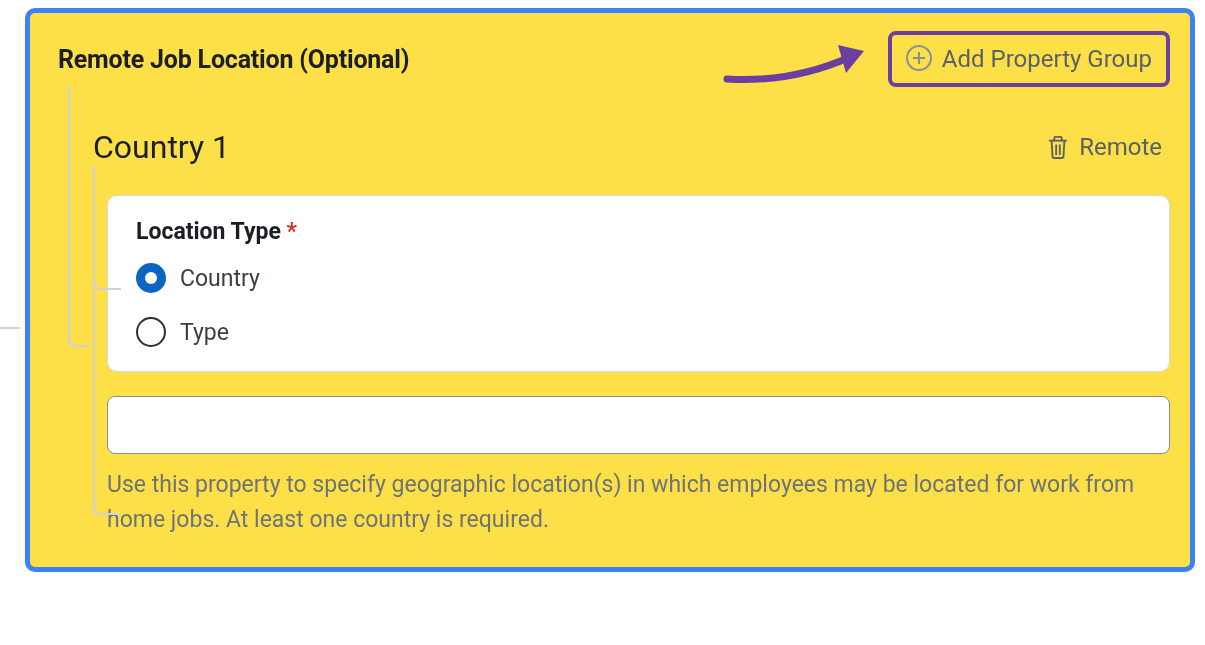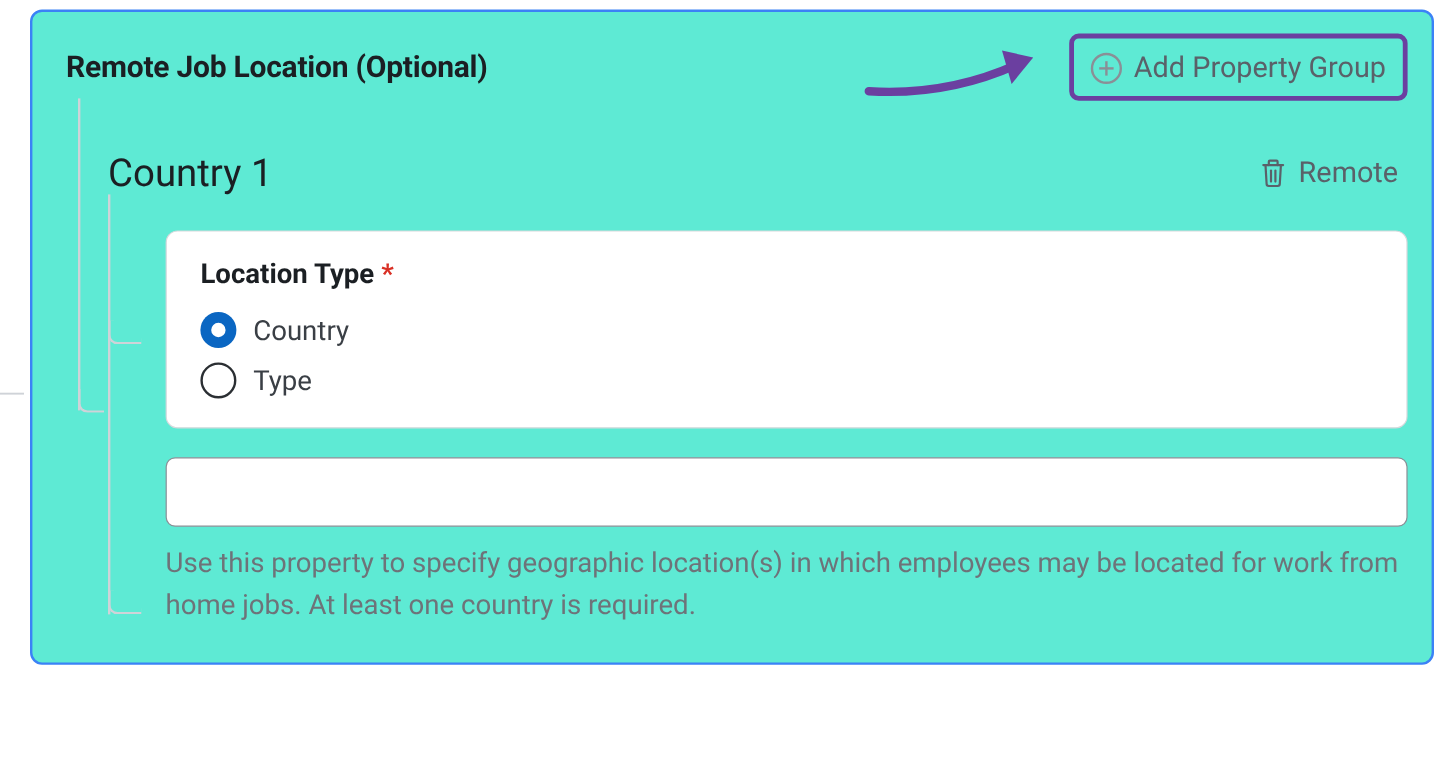--- a/index.html
+++ b/index.html
@@ -9,43 +9,43 @@
     }
     body {
       font-family: -apple-system, BlinkMacSystemFont, "Segoe UI", Roboto, Helvetica, Arial, sans-serif;
       background: #fff;
       width: 1205px;
       height: 645px;
       padding: 8px 10px;
       overflow: hidden;
     }
     .outer-panel {
-      border: 2px solid #3b82f6;
+      border: 5px solid #3b82f6;
       border-radius: 10px;
-      background: #5eead4;
+      background: #fde047;
       padding: 18px 20px 30px 20px;
       position: relative;
       margin-left: 15px;
     }
     .panel-header {
       display: flex;
       align-items: center;
       justify-content: space-between;
       margin-bottom: 40px;
       padding-left: 8px;
     }
     .panel-title {
       font-size: 25px;
       font-weight: 700;
       color: #1b1f23;
       letter-spacing: -0.2px;
     }
     .add-group-btn {
       display: inline-flex;
-      align-items: flex-end;
+      align-items: flex-start;
       gap: 10px;
       background: transparent;
       border: 4px solid #6b3fa0;
       border-radius: 8px;
       padding: 10px 14px;
       font-size: 24px;
       color: #5a6169;
       cursor: pointer;
       font-family: inherit;
     }
@@ -143,21 +143,21 @@
       font-family: inherit;
       padding: 6px 8px;
     }
     .trash-icon {
       width: 22px;
       height: 26px;
       display: inline-block;
     }
     .inner-area {
       position: relative;
-      padding-left: 48px;
+      padding-left: 14px;
     }
     .inner-connector {
       position: absolute;
       left: 0;
       top: -30px;
       width: 2px;
       height: 350px;
       background: #cfd3d8;
     }
     .inner-elbow-1 {
@@ -204,21 +204,21 @@
       margin-bottom: 18px;
     }
     .required-star {
       color: #d93025;
       font-weight: 700;
     }
     .radio-row {
       display: flex;
       align-items: center;
       gap: 14px;
-      margin-bottom: 12px;
+      margin-bottom: 24px;
       cursor: pointer;
     }
     .radio-row:last-child {
       margin-bottom: 0;
     }
     .radio-outer {
       width: 30px;
       height: 30px;
       border-radius: 50%;
       display: inline-flex;

